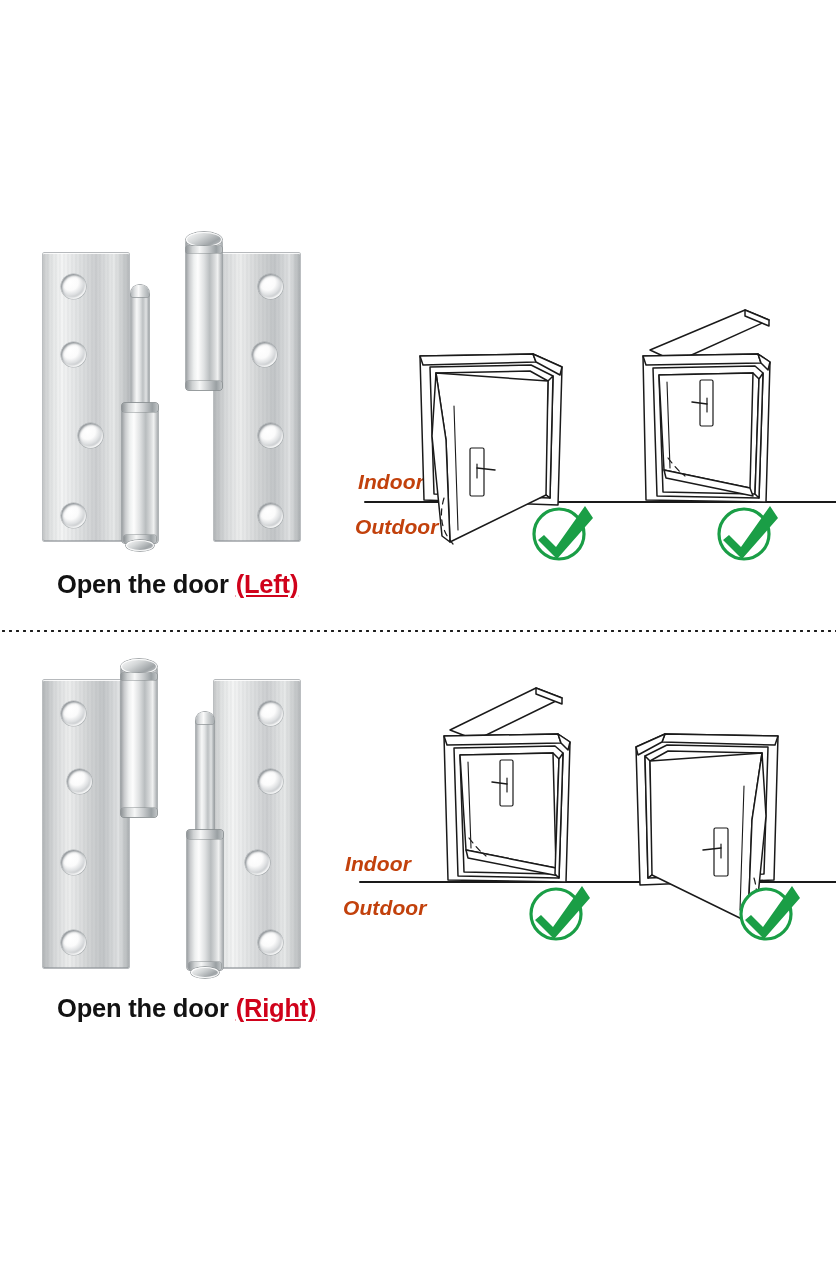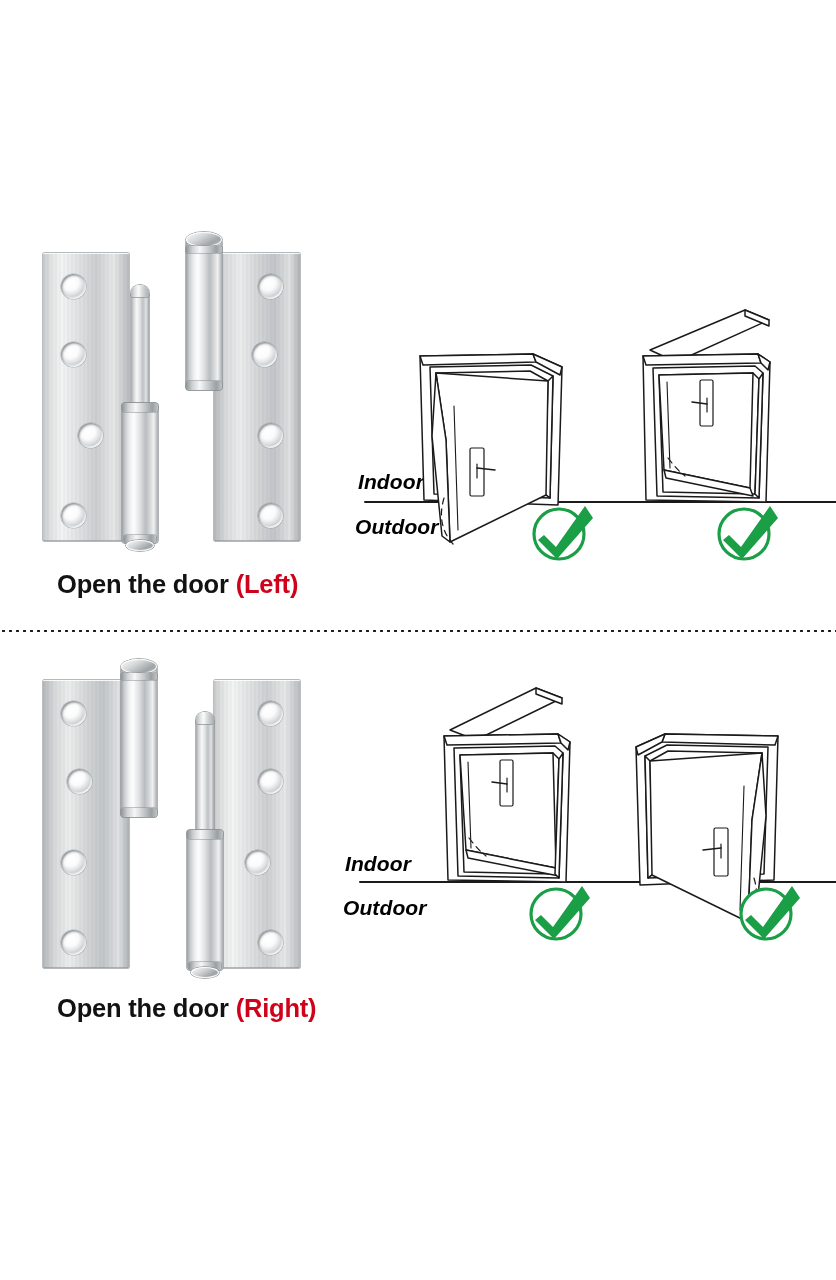--- a/index.html
+++ b/index.html
@@ -45,21 +45,21 @@
 
   
   .caption {
     position: absolute;
     font-size: 25.5px;
     font-weight: bold;
     letter-spacing: -0.2px;
     color: #121212;
     white-space: nowrap;
   }
-  .caption .side { margin-left: 7px; }
+  .caption .side { margin-left: 7px; text-decoration: underline; }
 
   
   .hinge { position: absolute; }
 
   .leaf {
     position: absolute;
     border-radius: 1px;
     background:
       repeating-linear-gradient(90deg,
         rgba(255,255,255,0.00) 0px,
@@ -138,21 +138,21 @@
 
   
   .scene { position: absolute; }
   .scene svg { display: block; overflow: visible; }
 
   .io-label {
     position: absolute;
     font-size: 21px;
     font-weight: bold;
     font-style: italic;
-    color: #000000;
+    color: #c2410c;
     white-space: nowrap;
     letter-spacing: 0.1px;
   }
 </style>
 </head>
 <body>
 
 <div class="page">
 
   <div class="section" id="section-left">

